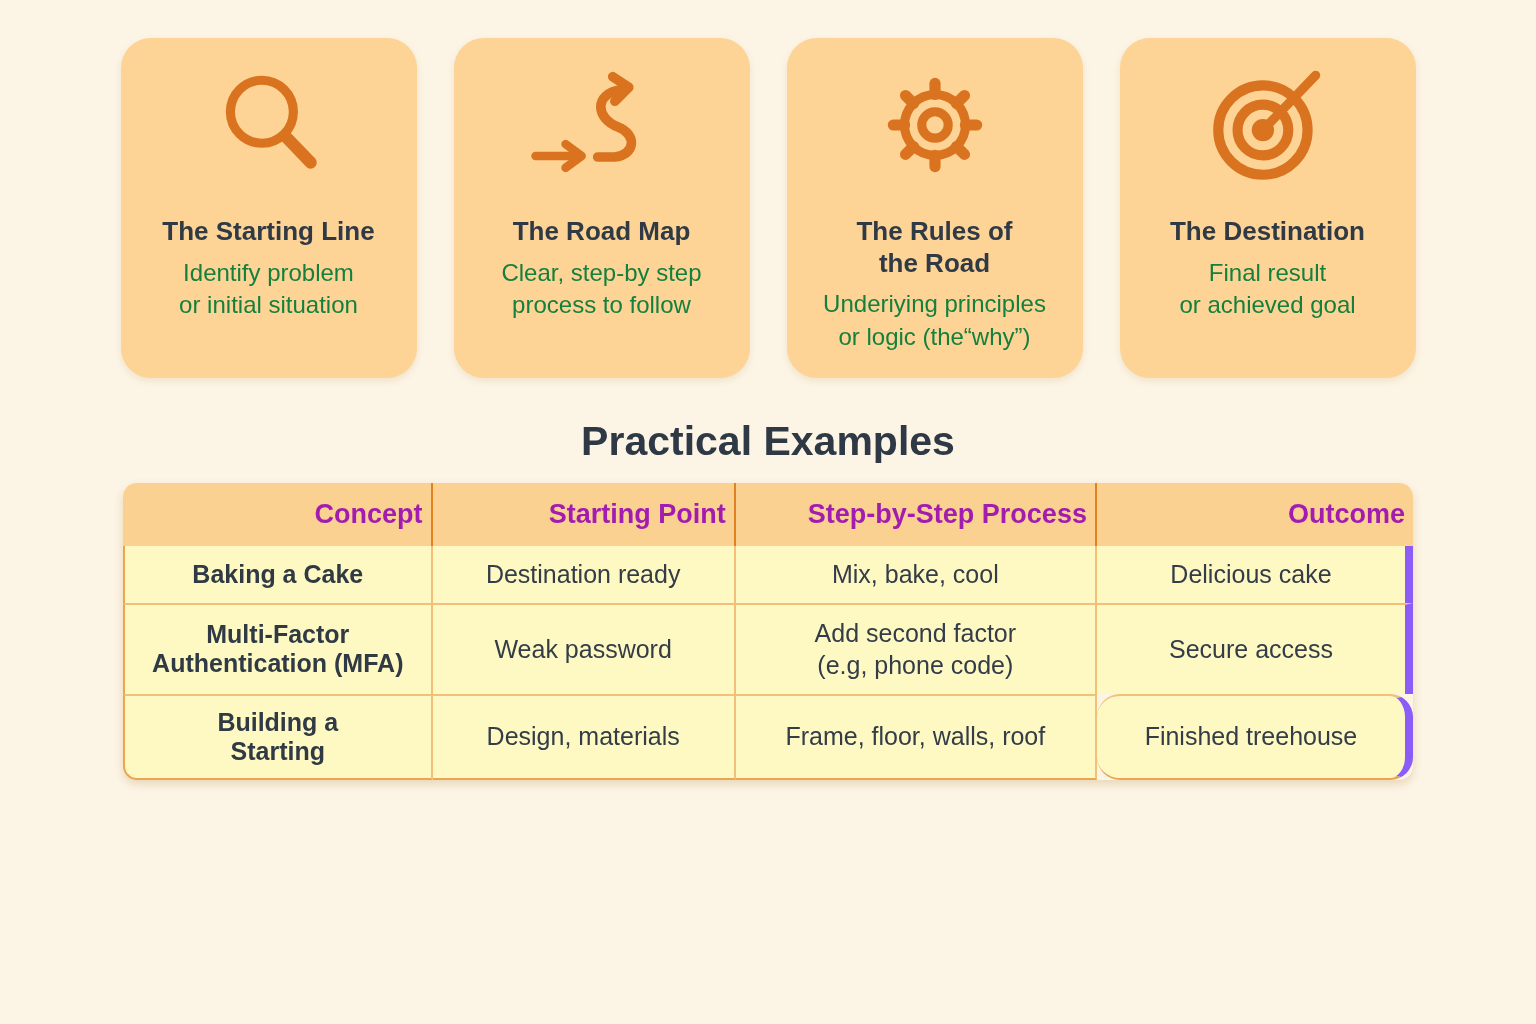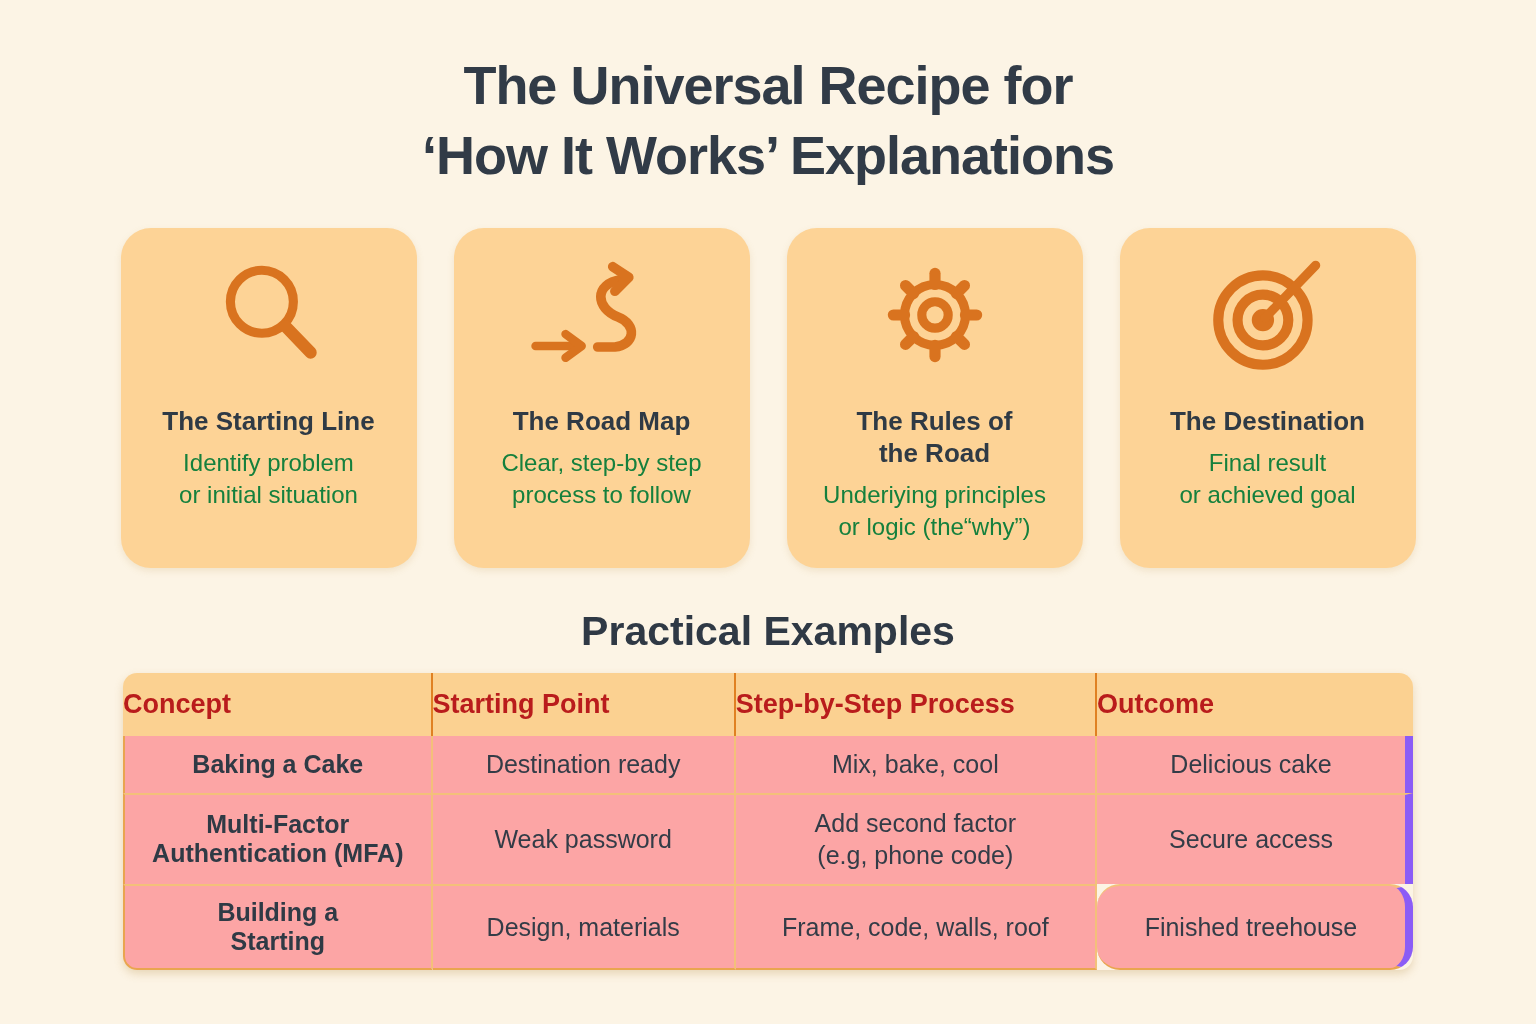--- a/index.html
+++ b/index.html
@@ -72,30 +72,30 @@
   }
   table {
     width:100%;
     border-collapse:separate;
     border-spacing:0;
   }
   thead th {
     background:#fbd191;
     font-size:27px;
     font-weight:700;
-    color:#b91c1c;
-    padding:16px 0;
-    text-align:left;
+    color:#a21caf;
+    padding:16px 8px;
+    text-align:right;
     border-right:2px solid #e08122;
   }
   thead th:last-child { border-right:none; }
   thead th:first-child { border-top-left-radius:14px; }
   thead th:last-child { border-top-right-radius:14px; }
   tbody td {
-    background:#fca5a5;
+    background:#fef9c3;
     font-size:25px;
     color:#333c47;
     text-align:center;
     vertical-align:middle;
     padding:12px 10px;
     line-height:1.3;
     border-right:2px solid #f3c07a;
     border-top:2px solid #f3c07a;
     white-space:pre-line;
   }
@@ -110,22 +110,20 @@
   tbody tr:last-child td { border-bottom:2px solid #e9a54f; }
   tbody tr:last-child td:first-child { border-bottom-left-radius:14px; }
   tbody tr:last-child td:last-child { border-bottom-right-radius:14px;border-radius:23px; }
   .stroke { stroke:#d9731f; fill:none; stroke-linecap:round; stroke-linejoin:round; }
 </style>
 </head>
 <body>
 
 <div>
 
-  <h1 class="page-title pre">The Universal Recipe for
-‘How It Works’ Explanations</h1>
 
   <div class="cards">
 
     <div class="card">
       <div class="icon-wrap">
         <svg width="132" height="132" viewBox="0 0 130 130">
           <circle class="stroke" cx="58" cy="50" r="31" stroke-width="9"></circle>
           <line class="stroke" x1="81" y1="74" x2="106" y2="100" stroke-width="12"></line>
         </svg>
       </div>
@@ -217,20 +215,20 @@
 Authentication (MFA)</td>
           <td>Weak password</td>
           <td>Add second factor
 (e.g, phone code)</td>
           <td>Secure access</td>
         </tr>
         <tr>
           <td>Building a
 Starting</td>
           <td>Design, materials</td>
-          <td>Frame, code, walls, roof</td>
+          <td>Frame, floor, walls, roof</td>
           <td>Finished treehouse</td>
         </tr>
       </tbody>
     </table>
   </div>
 
 </div>
 
 </body></html>

